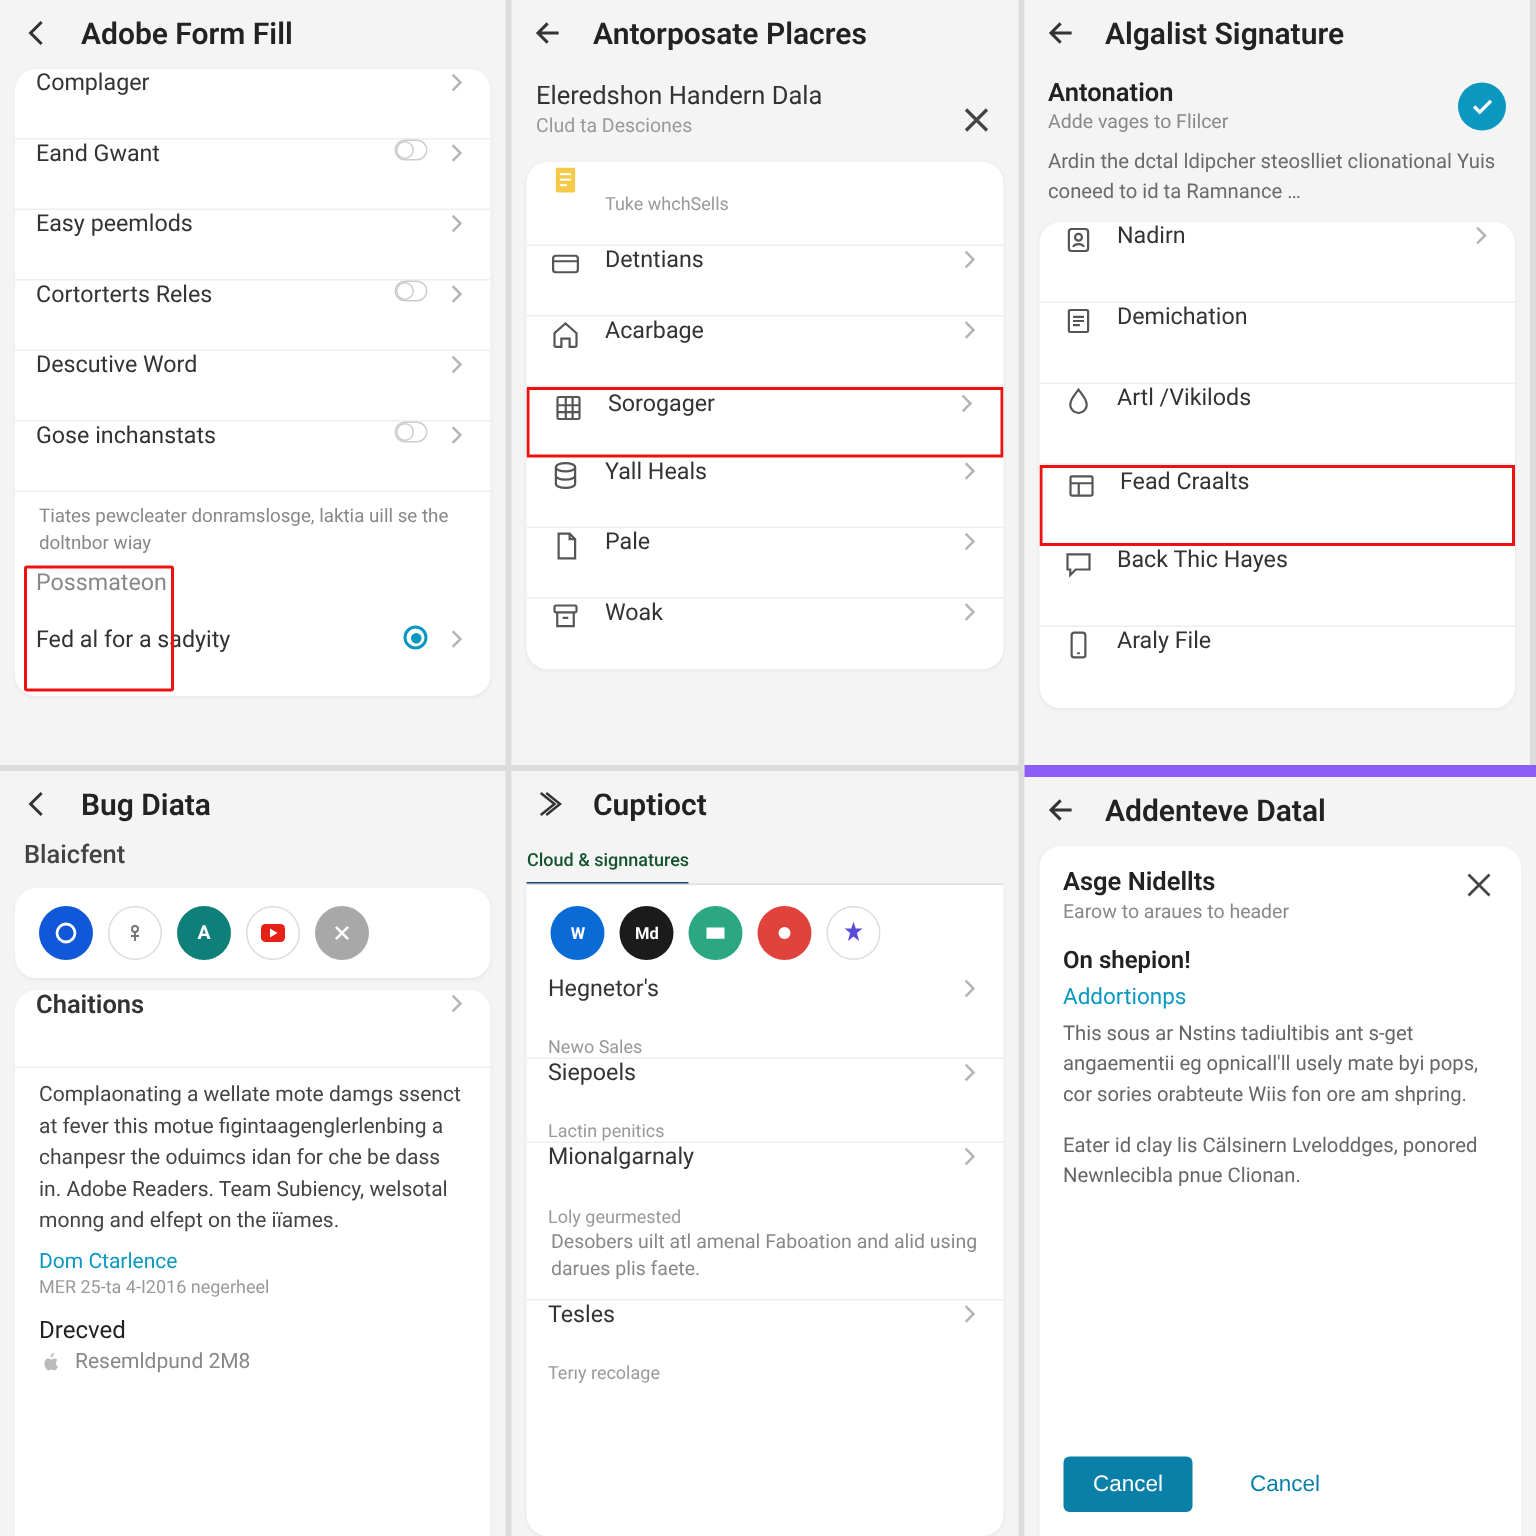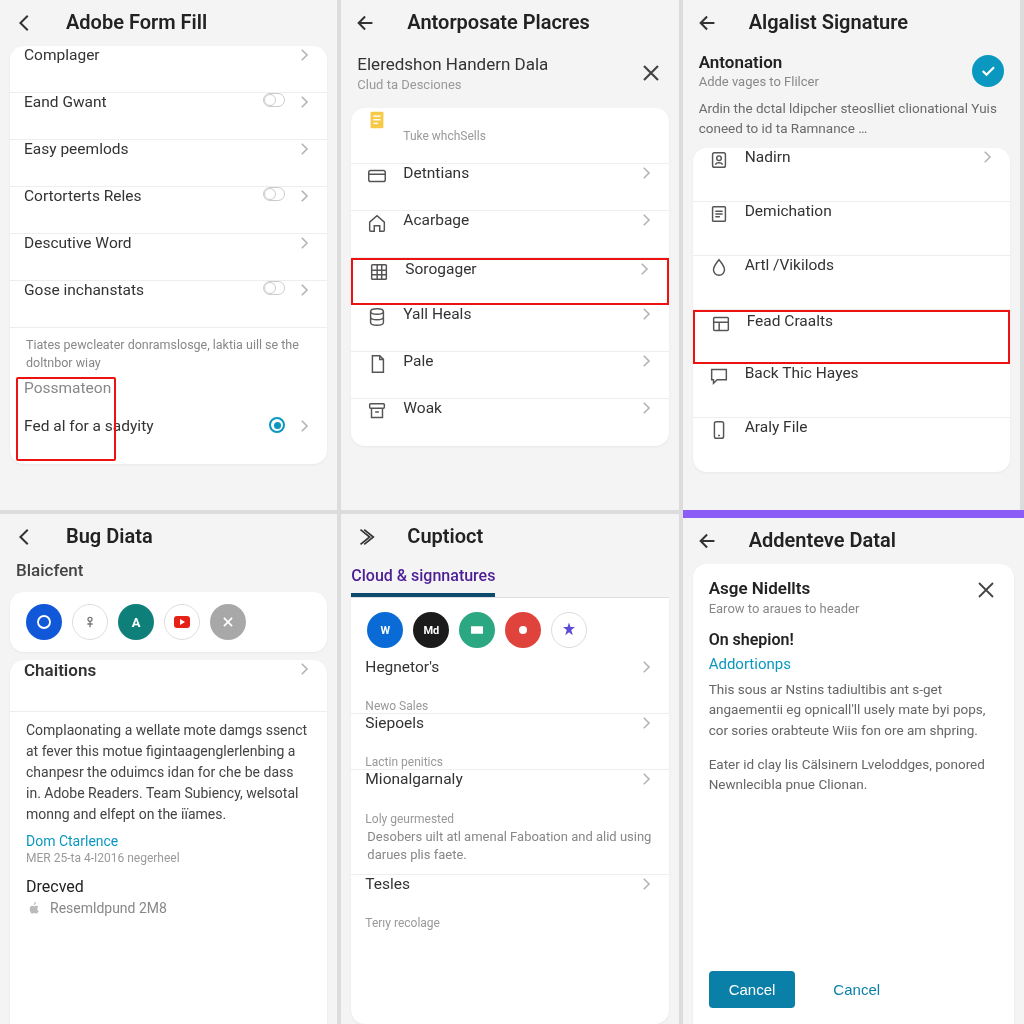--- a/index.html
+++ b/index.html
@@ -1,20 +1,20 @@
 <!DOCTYPE html>
 <html><head>
 <meta charset="utf-8">
 <style>
 *{margin:0;padding:0;box-sizing:border-box;-webkit-font-smoothing:antialiased}
 body{font-family:-apple-system,BlinkMacSystemFont,"Segoe UI",Roboto,Helvetica,Arial,sans-serif;background:#dcdcdc;width:1024px;height:1024px;overflow:hidden;color:#222}
 .grid{display:grid;grid-template-columns:repeat(3,1fr);grid-template-rows:510px 514px;height:100%}
 .panel{background:#f4f4f4;display:flex;flex-direction:column;border-right:4px solid #dcdcdc;overflow:hidden}
 .panel:last-child{border-right:none}
-.hdr{display:flex;align-items:flex-end;padding:10px 14px 8px;gap:30px}
+.hdr{display:flex;align-items:center;padding:10px 14px 8px;gap:18px}
 .hdr .title{font-size:20px;font-weight:600;color:#222}
 .back-arrow{width:22px;height:22px;stroke:#333;stroke-width:2.2;fill:none;flex-shrink:0}
 .card{background:#fff;border-radius:14px;margin:4px 10px;box-shadow:0 1px 3px rgba(0,0,0,.05);overflow:hidden}
 .row{display:flex;min-height:47px;padding:0 14px;border-bottom:1px solid #eee}
 .row:last-child{border-bottom:none}
 .row .lbl{flex:1;font-size:15.5px;color:#333}
 .row .sub{font-size:12px;color:#999}
 .stack{display:flex;flex-direction:column;flex:1;justify-content:center;gap:2px}
 .chev{width:18px;height:18px;stroke:#b5b5b5;stroke-width:2.2;fill:none;margin-left:8px;flex-shrink:0}
 .tog{width:22px;height:14px;border:1.5px solid #ccc;border-radius:9px;position:relative;margin-right:2px}
@@ -34,21 +34,21 @@
 .p2-head .t2{font-size:13px;color:#999;margin-top:3px}
 .p3-head{padding:10px 16px 6px}
 .p3-head .t1{font-size:17px;font-weight:600}
 .p3-head .t2{font-size:13px;color:#888;margin-top:2px}
 .p3-desc{font-size:13.5px;color:#6b6b6b;padding:4px 16px 10px;line-height:1.45}
 .section-lbl{font-size:17px;color:#444;padding:4px 16px 8px}
 
 .apps{display:flex;gap:10px;padding:12px 16px}
 .appc{width:36px;height:36px;border-radius:50%;display:flex;align-items:center;justify-content:center;color:#fff;font-weight:700;font-size:13px}
 .tabbar{border-bottom:1.5px solid #e0e0e0;margin:0 10px}
-.tabbar span{display:inline-block;font-size:16px;padding:10px 0 8px;border-bottom:4px solid #0c4a6e;color:#4c1d95;font-weight:500}
+.tabbar span{display:inline-block;font-size:12px;padding:10px 0 8px;border-bottom:1px solid #0c4a6e;color:#14532d;font-weight:500}
 .body-text{font-size:14px;color:#444;line-height:1.5;padding:0 16px 8px}
 .link{color:#0a98c0;font-size:14px}
 .meta{font-size:12px;color:#9a9a9a;padding:0 16px 8px}
 .dlg-actions{display:flex;gap:18px;padding:16px;align-items:center}
 .btn{background:#0a7fa8;color:#fff;border:none;padding:10px 20px;border-radius:4px;font-size:15px}
 .btn-ghost{background:none;color:#0a7fa8;border:none;font-size:15px;padding:10px 20px}
 </style>
 </head>
 <body>
 
@@ -118,21 +118,21 @@
  </div>
 </div>
 
 <div class="panel">
  <div class="hdr">
   <svg class="back-arrow" viewBox="0 0 24 24">
           <path d="M19 12H5m6-7l-7 7 7 7"></path>
         </svg>
   <span class="title">Antorposate Placres</span>
  </div>
- <div class="p2-head" style="display:flex;align-items:center">
+ <div class="p2-head" style="display:flex;align-items:flex-end">
   <div style="flex:1">
    <div class="t1">Eleredshon Handern Dala</div>
    <div class="t2">Clud ta Desciones</div>
   </div>
   <svg class="close-x" viewBox="0 0 24 24">
           <path d="M5 5l14 14M19 5L5 19"></path>
         </svg>
  </div>
  <div class="card">
   <div class="row" style="min-height:56px">

